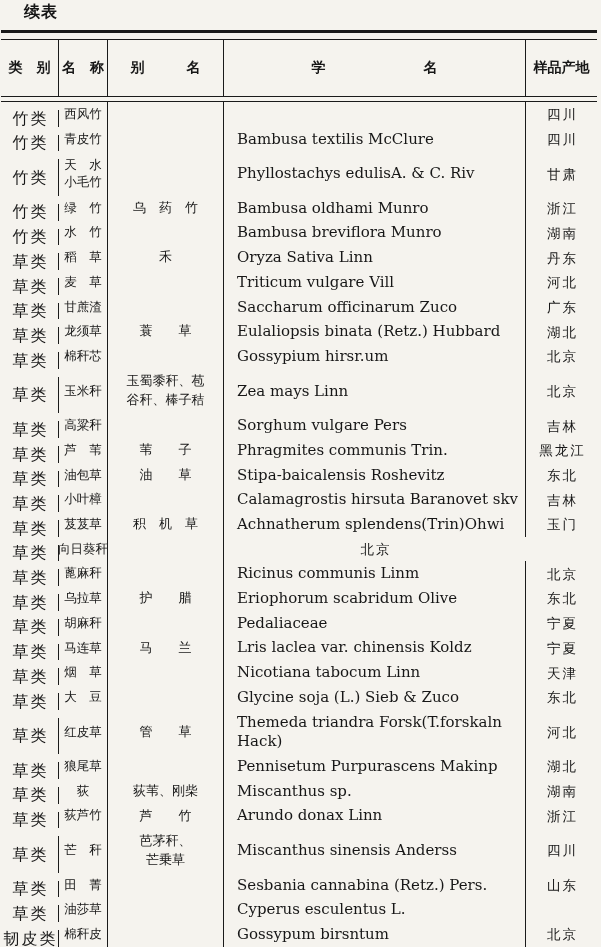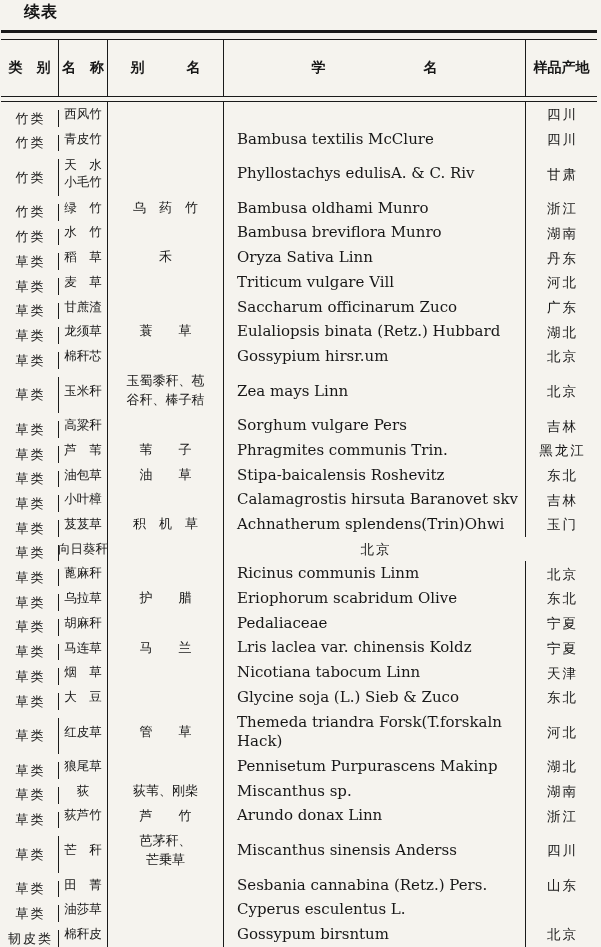--- a/index.html
+++ b/index.html
@@ -39,21 +39,21 @@
     flex: 10 1 0; min-height: 0;
   }
   .tr.tall { flex: 18 1 0; }
   .td {
     border-right: 1.5px solid #1a1a1a;
     display: flex; flex-direction: column;
     align-items: center; justify-content: center;
     white-space: pre; overflow: hidden; line-height: 1.35;
   }
   .td:last-child { border-right: none; }
-  .td.cat    { font-size: 13px; letter-spacing: 2px; padding-left: 2px; margin-top: 8px; }
+  .td.cat    { font-size: 16px; letter-spacing: 2px; padding-left: 2px; margin-top: 8px; }
   .td.name   { font-size: 12.5px; letter-spacing: 0; text-align: center; }
   .td.alias  { font-size: 13px; line-height: 1.45; }
   .td.sci    {
     align-items: flex-start; justify-content: center;
     padding-left: 13px;
     font-family: "DejaVu Serif", serif; 
     font-size: 15px; line-height: 19px;
   }
   .td.origin { font-size: 13.5px; letter-spacing: 2px; padding-left: 2px; }
 </style>

